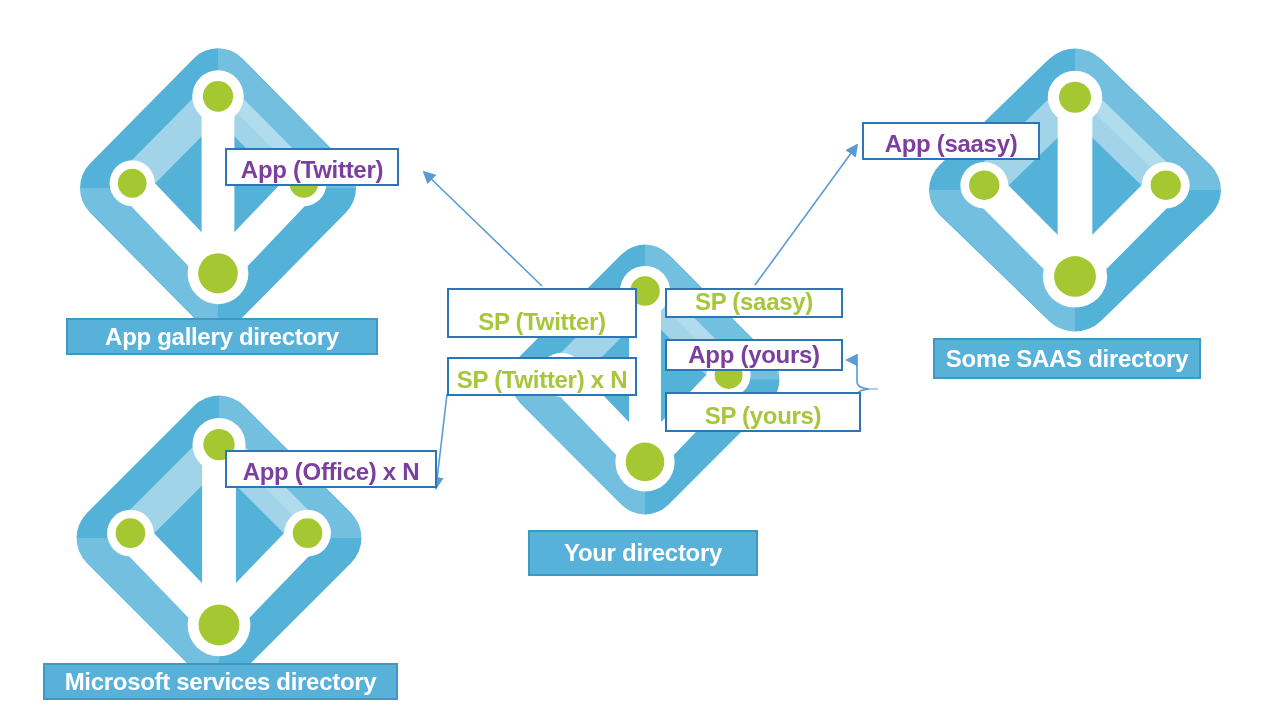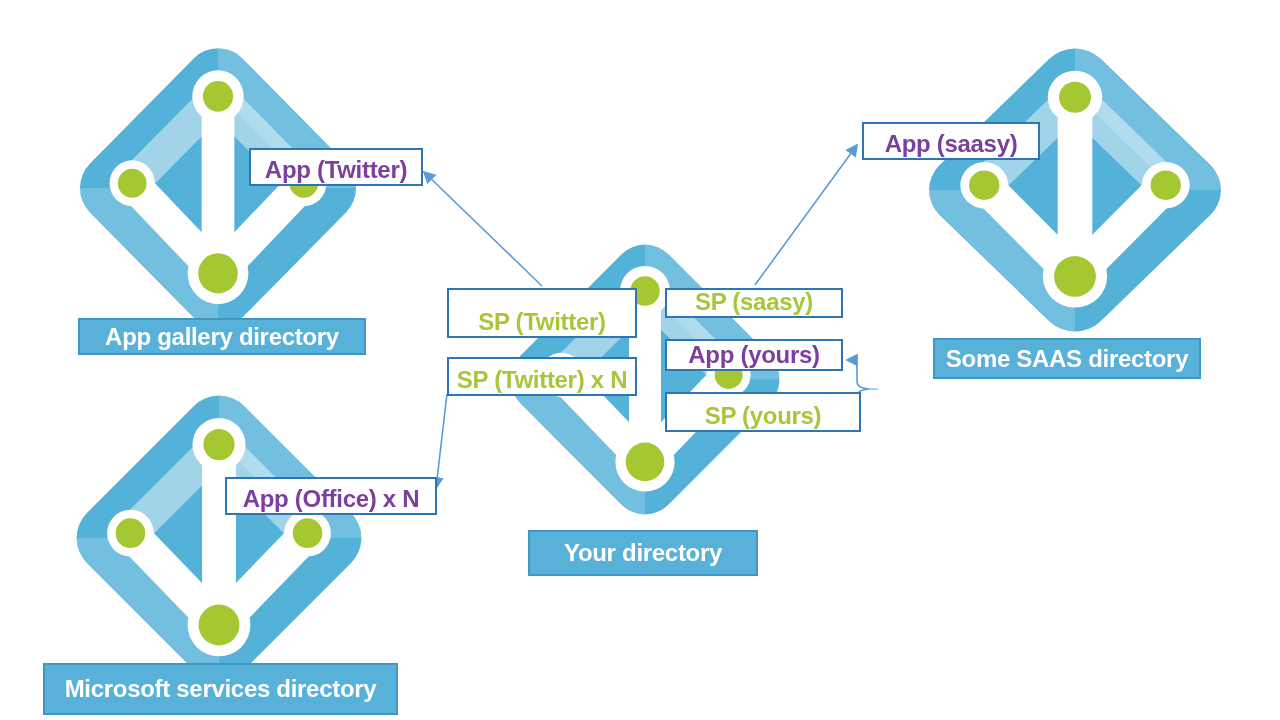--- a/index.html
+++ b/index.html
@@ -92,49 +92,49 @@
   </defs>
   <g stroke="var(--arrow,#5b9bd5)" stroke-width="1.6" fill="none">
     <line x1="542" y1="286" x2="424" y2="172" marker-end="url(#arr)"></line>
     <line x1="755" y1="285" x2="857" y2="145" marker-end="url(#arr)"></line>
     <line x1="447" y1="394" x2="436" y2="488" marker-end="url(#arr)"></line>
     <path d="M843,417 H852 C856,417 857,414 857,408 V397 C857,392 860,390 869,389 C860,388 857,386 857,381 V370 C857,363 856,360 851,360 L847,360" marker-end="url(#arr)"></path>
     <line x1="869" y1="389" x2="878" y2="389" opacity="0.6"></line>
   </g>
 </svg>
 
-<div class="banner" style="left:78px;top:318px;width:288px;height:37px">
+<div class="banner" style="left:66px;top:318px;width:312px;height:37px">
   <span>App gallery directory</span>
 </div>
-<div class="banner" style="left:43px;top:663px;width:355px;height:52px">
+<div class="banner" style="left:43px;top:663px;width:355px;height:37px">
   <span>Microsoft services directory</span>
 </div>
 <div class="banner" style="left:528px;top:530px;width:230px;height:46px">
   <span>Your directory</span>
 </div>
 <div class="banner" style="left:933px;top:338px;width:268px;height:41px">
   <span>Some SAAS directory</span>
 </div>
 
-<div class="tag app" style="left:249px;top:148px;width:174px;height:38px">
+<div class="tag app" style="left:225px;top:148px;width:174px;height:38px">
   <span>App (Twitter)</span>
 </div>
 <div class="tag app" style="left:862px;top:122px;width:178px;height:38px">
   <span>App (saasy)</span>
 </div>
 <div class="tag sp" style="left:447px;top:288px;width:190px;height:50px">
   <span>SP (Twitter)</span>
 </div>
 <div class="tag sp" style="left:665px;top:288px;width:178px;height:30px">
   <span>SP (saasy)</span>
 </div>
 <div class="tag app" style="left:665px;top:339px;width:178px;height:32px">
   <span>App (yours)</span>
 </div>
 <div class="tag sp" style="left:665px;top:392px;width:196px;height:40px">
   <span>SP (yours)</span>
 </div>
 <div class="tag sp" style="left:447px;top:357px;width:190px;height:39px">
   <span>SP (Twitter) x N</span>
 </div>
-<div class="tag app" style="left:225px;top:477px;width:212px;height:38px">
+<div class="tag app" style="left:225px;top:450px;width:212px;height:38px">
   <span>App (Office) x N</span>
 </div>
 
 </body></html>

